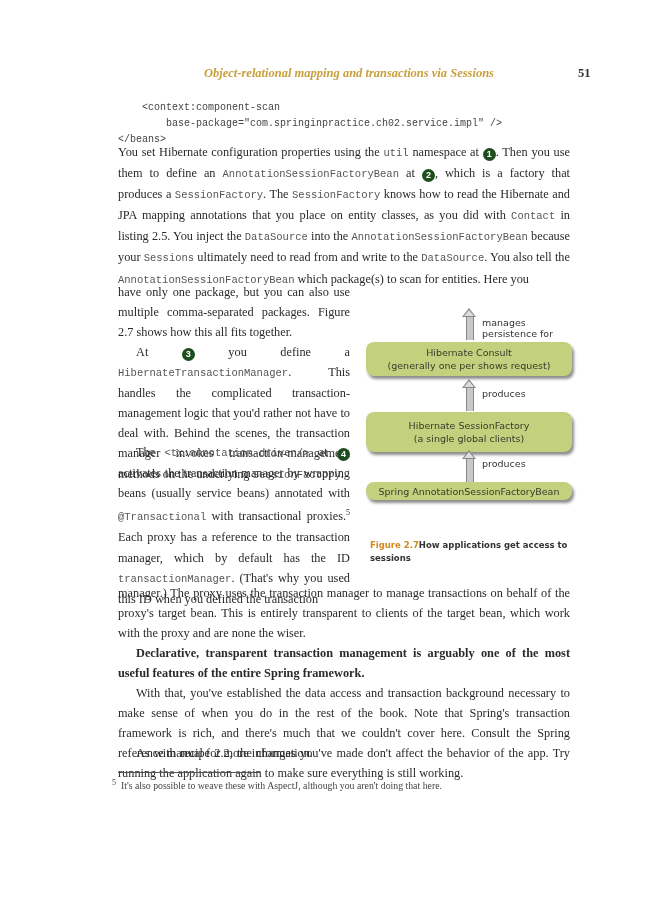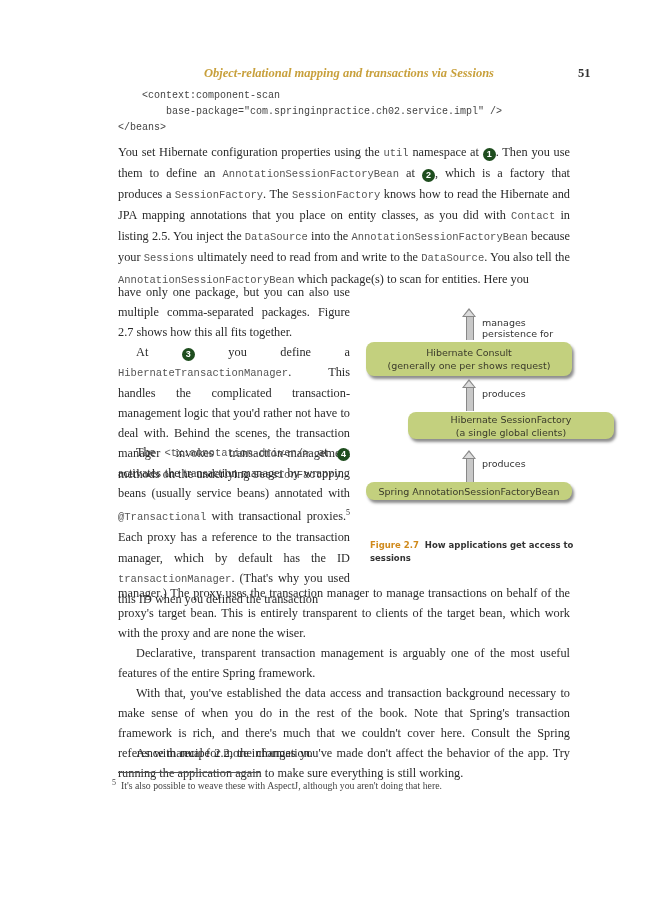--- a/index.html
+++ b/index.html
@@ -3,21 +3,21 @@
 <meta charset="utf-8">
 <style>
   html, body { margin: 0; padding: 0; background: #ffffff; }
   body { width: 660px; height: 900px; position: relative; overflow: hidden;
          font-family: "Liberation Serif", "DejaVu Serif", serif; color: #2a2a2a; }
   .page { position: absolute; left: 0; top: 0; width: 660px; height: 900px; }
   .running-head { position: absolute; left: 204px; top: 66px; font-style: italic; font-weight: bold;
                   color: #c8a03c; font-size: 12.5px; }
   .page-num { position: absolute; left: 578px; top: 66px; font-weight: bold; font-size: 12.5px; color: #333; }
   .code { font-family: "Liberation Mono", "DejaVu Sans Mono", monospace; font-size: 10px; color: #444; }
-  .codeblock { position: absolute; left: 118px; top: 88px; line-height: 16px; white-space: pre; }
+  .codeblock { position: absolute; left: 118px; top: 100px; line-height: 16px; white-space: pre; }
   .text { position: absolute; font-size: 12.3px; line-height: 20.1px; text-align: justify; }
   .full { left: 118px; width: 452px; }
   .narrow { left: 118px; width: 232px; }
   .indent { text-indent: 18px; }
   .m { font-family: "Liberation Mono", "DejaVu Sans Mono", monospace; font-size: 10.5px; color: #555; }
   .callout { display: inline-block; width: 13px; height: 13px; border-radius: 50%; background: #1e4d1e;
              color: #fff; font-family: "Liberation Sans", sans-serif; font-size: 9px; font-weight: bold;
              text-align: center; line-height: 13px; vertical-align: -1px; text-indent: 0; }
   sup { font-size: 8px; }
   .diagram { position: absolute; left: 366px; top: 270px; width: 210px; height: 268px; }
@@ -26,21 +26,21 @@
          font-size: 9.5px; color: #3a3a2a; text-align: center; display: flex; flex-direction: column;
          justify-content: center; line-height: 13px; }
   .arrow { position: absolute; left: 100px; width: 6px; background: #c8c8c8; border-left: 1px solid #888; border-right: 1px solid #888; }
   .arrowhead { position: absolute; left: 96px; width: 0; height: 0; border-left: 7px solid transparent;
                border-right: 7px solid transparent; border-bottom: 9px solid #888; }
   .arrowhead::after { content: ""; position: absolute; left: -5px; top: 2px; border-left: 5px solid transparent;
                       border-right: 5px solid transparent; border-bottom: 6px solid #ddd; }
   .alabel { position: absolute; left: 116px; font-family: "DejaVu Sans", sans-serif; font-size: 9.5px; color: #333; }
   .caption { position: absolute; left: 370px; top: 539px; width: 210px; font-family: "DejaVu Sans", sans-serif;
              font-size: 8.5px; font-weight: bold; line-height: 13px; color: #333; }
-  .caption .fig { color: #d08a1c; margin-right: 6px; }
+  .caption .fig { color: #d08a1c; }
   .rule { position: absolute; left: 118px; top: 772px; width: 142px; height: 1px; background: #555; }
   .footnote { position: absolute; left: 112px; top: 778px; font-size: 9.8px; color: #444; }
 </style>
 </head>
 <body>
 
 <div class="page">
   <div class="running-head">Object-relational mapping and transactions via Sessions</div>
   <div class="page-num">51</div>
 
@@ -48,38 +48,38 @@
 
   <div class="text full" style="top:142px;"><span>You set Hibernate configuration properties using the </span><span class="m">util</span><span> namespace at </span><span class="callout">1</span><span>. Then you use them to define an </span><span class="m">AnnotationSessionFactoryBean</span><span> at </span><span class="callout">2</span><span>, which is a factory that produces a </span><span class="m">SessionFactory</span><span>. The </span><span class="m">SessionFactory</span><span> knows how to read the Hibernate and JPA mapping annotations that you place on entity classes, as you did with </span><span class="m">Contact</span><span> in listing 2.5. You inject the </span><span class="m">DataSource</span><span> into the </span><span class="m">AnnotationSessionFactoryBean</span><span> because your </span><span class="m">Sessions</span><span> ultimately need to read from and write to the </span><span class="m">DataSource</span><span>. You also tell the </span><span class="m">AnnotationSessionFactoryBean</span><span> which package(s) to scan for entities. Here you</span></div>
 
   <div class="text narrow" style="top:282px;">have only one package, but you can also use multiple comma-separated packages. Figure 2.7 shows how this all fits together.</div>
 
   <div class="text narrow indent" style="top:342px;"><span>At </span><span class="callout">3</span><span> you define a </span><span class="m">HibernateTransactionManager</span><span>. This handles the complicated transaction-management logic that you'd rather not have to deal with. Behind the scenes, the transaction manager invokes transaction-management methods on the underlying </span><span class="m">SessionFactory</span><span>.</span></div>
 
   <div class="text narrow indent" style="top:442px;"><span>The </span><span class="m">&lt;tx:annotation-driven/&gt;</span><span> at </span><span class="callout">4</span><span> activates the transaction manager by wrapping beans (usually service beans) annotated with </span><span class="m">@Transactional</span><span> with transactional proxies.</span><sup>5</sup><span> Each proxy has a reference to the transaction manager, which by default has the ID </span><span class="m">transactionManager</span><span>. (That's why you used this ID when you defined the transaction</span></div>
 
   <div class="text full" style="top:583px;">manager.) The proxy uses the transaction manager to manage transactions on behalf of the proxy's target bean. This is entirely transparent to clients of the target bean, which work with the proxy and are none the wiser.</div>
-  <div class="text full indent" style="top:643px;">Declarative, transparent transaction management is arguably one of the most useful features of the entire Spring framework.</div>
+  <div class="text full indent" style="top:643px;font-weight:bold;">Declarative, transparent transaction management is arguably one of the most useful features of the entire Spring framework.</div>
   <div class="text full indent" style="top:683px;">With that, you've established the data access and transaction background necessary to make sense of when you do in the rest of the book. Note that Spring's transaction framework is rich, and there's much that we couldn't cover here. Consult the Spring reference manual for more information.</div>
   <div class="text full indent" style="top:743px;">As with recipe 2.2, the changes you've made don't affect the behavior of the app. Try running the application again to make sure everything is still working.</div>
 
   <div class="diagram">
     <div class="arrowhead" style="top:38px;"></div>
     <div class="arrow" style="top:47px; height:23px;"></div>
     <div class="alabel" style="top:47px;">manages persistence for</div>
 
     <div class="box" style="top:72px; height:34px;">
         <div>Hibernate Consult</div>
         <div>(generally one per shows request)</div>
       </div>
     <div class="arrowhead" style="top:109px;"></div>
     <div class="arrow" style="top:118px; height:23px;"></div>
     <div class="alabel" style="top:118px;">produces</div>
 
-    <div class="box" style="top:142px; height:27px;margin-left:42px;">
+    <div class="box" style="top:142px; height:40px;">
         <div>Hibernate SessionFactory</div>
         <div>(a single global clients)</div>
       </div>
     <div class="arrowhead" style="top:180px;"></div>
     <div class="arrow" style="top:189px; height:23px;"></div>
     <div class="alabel" style="top:188px;">produces</div>
 
     <div class="box" style="top:212px; height:18px;">
         <div>Spring AnnotationSessionFactoryBean</div>
       </div>

